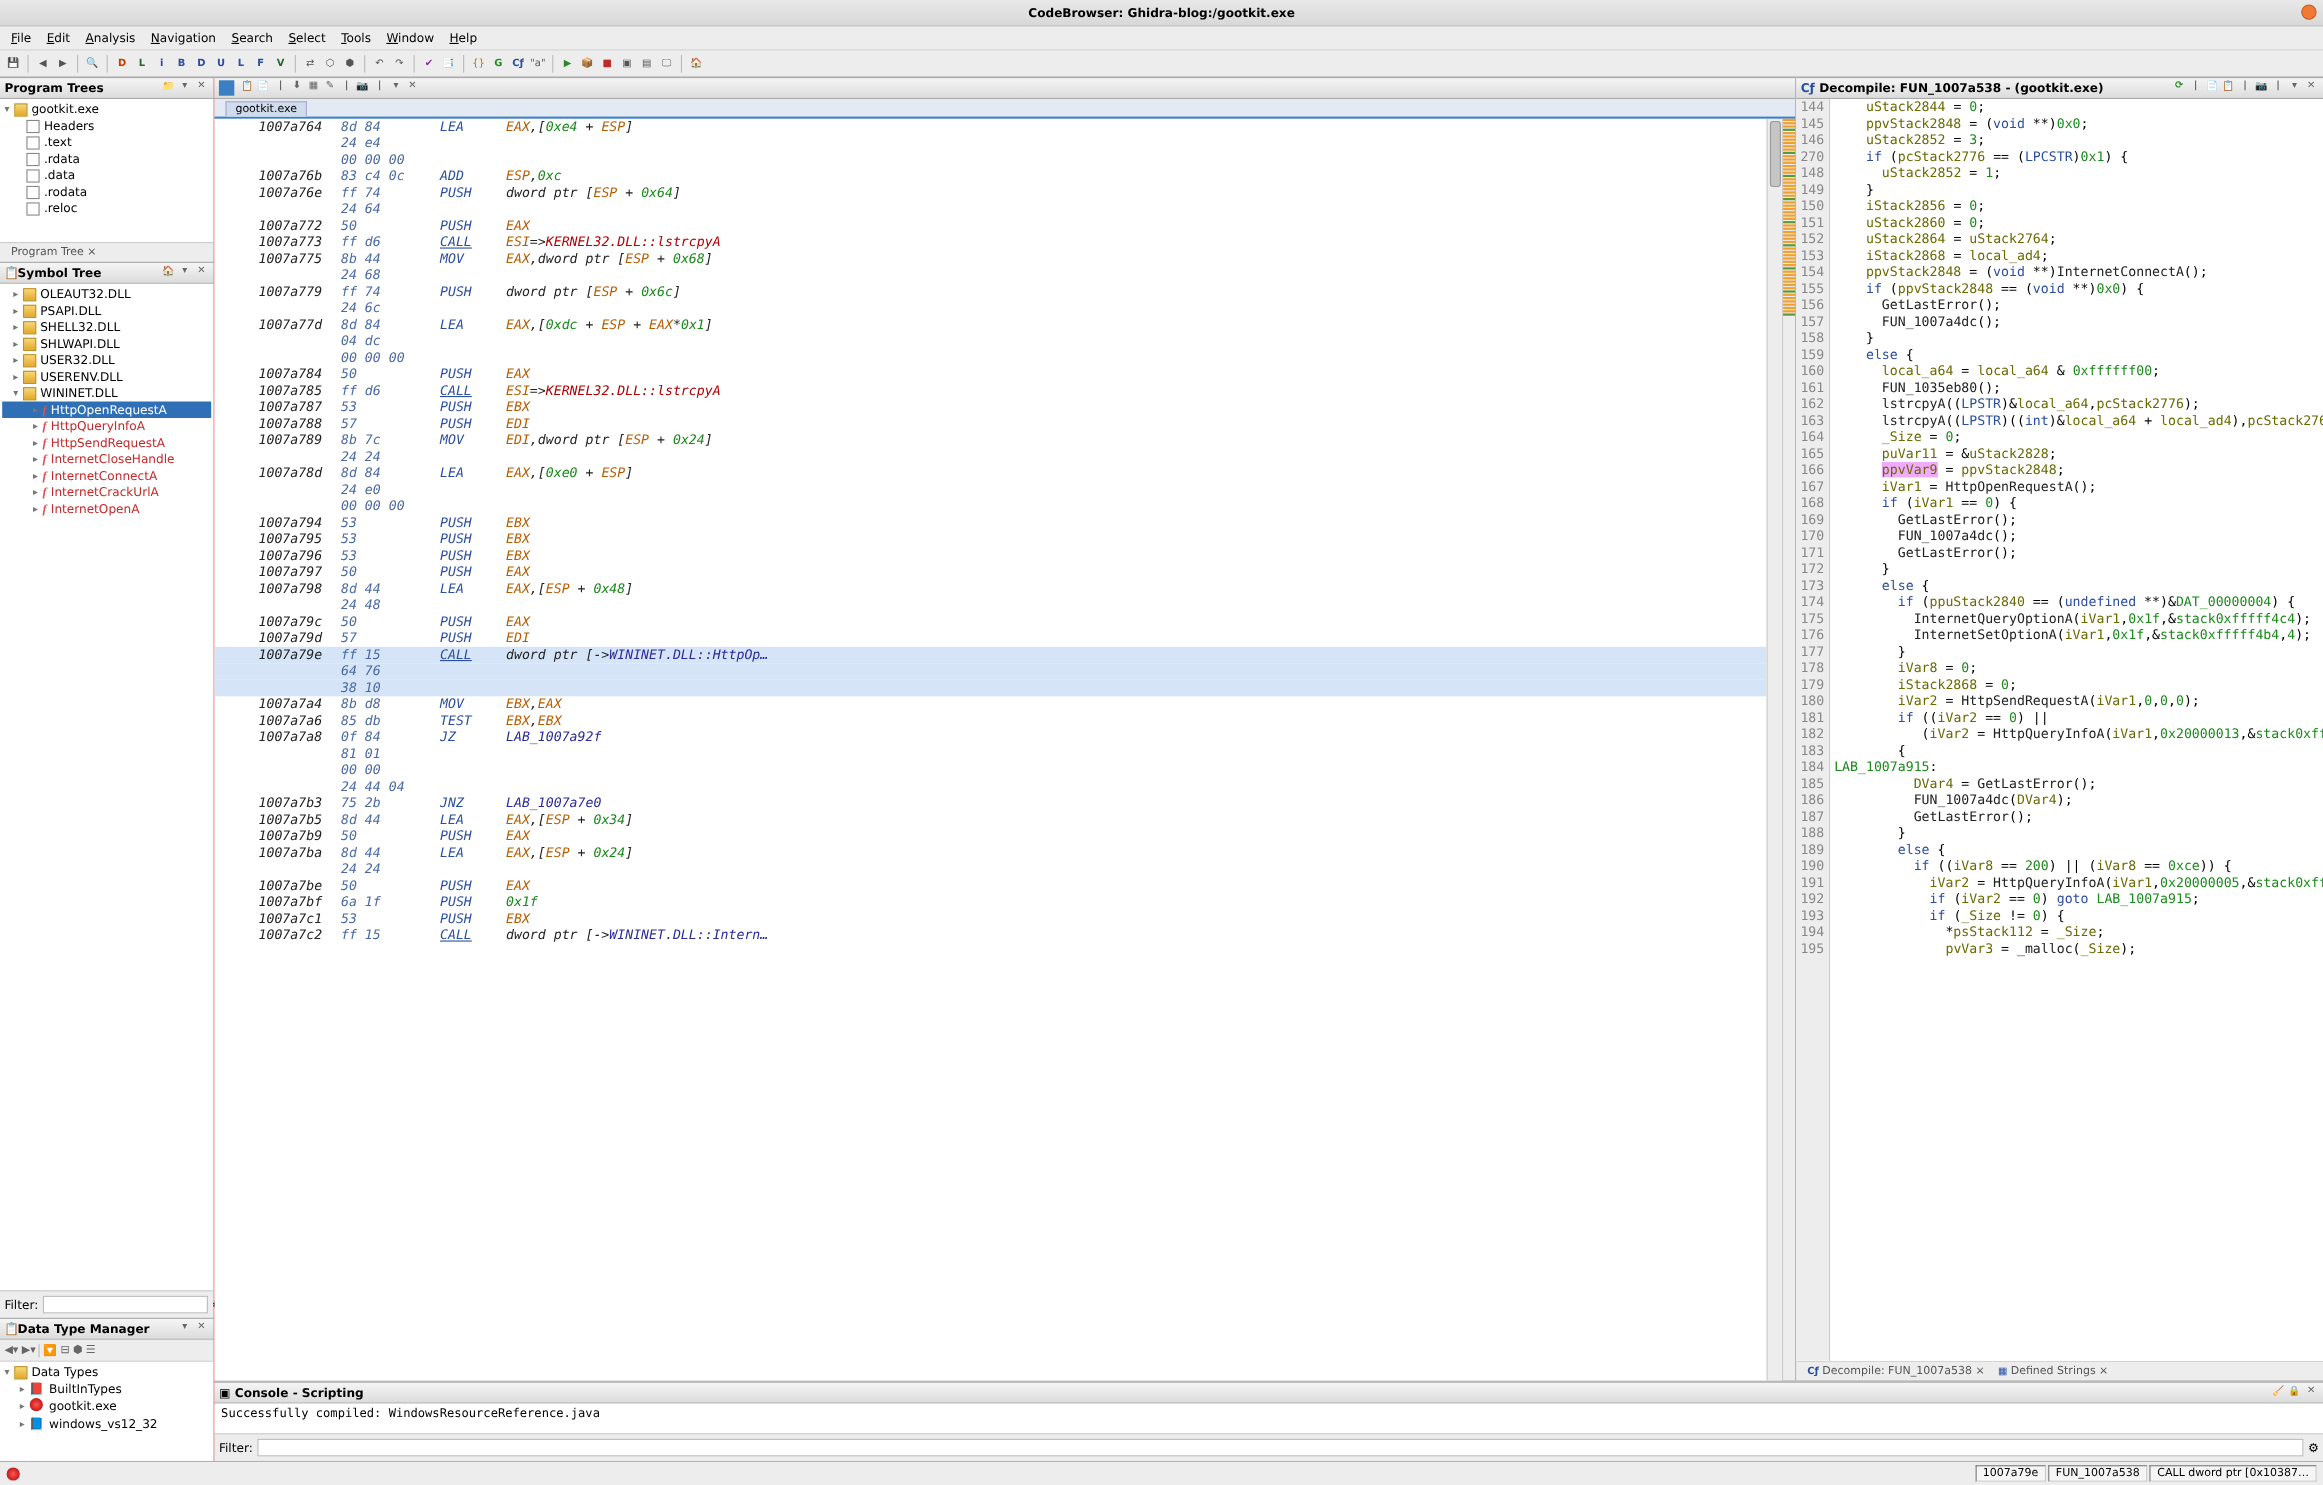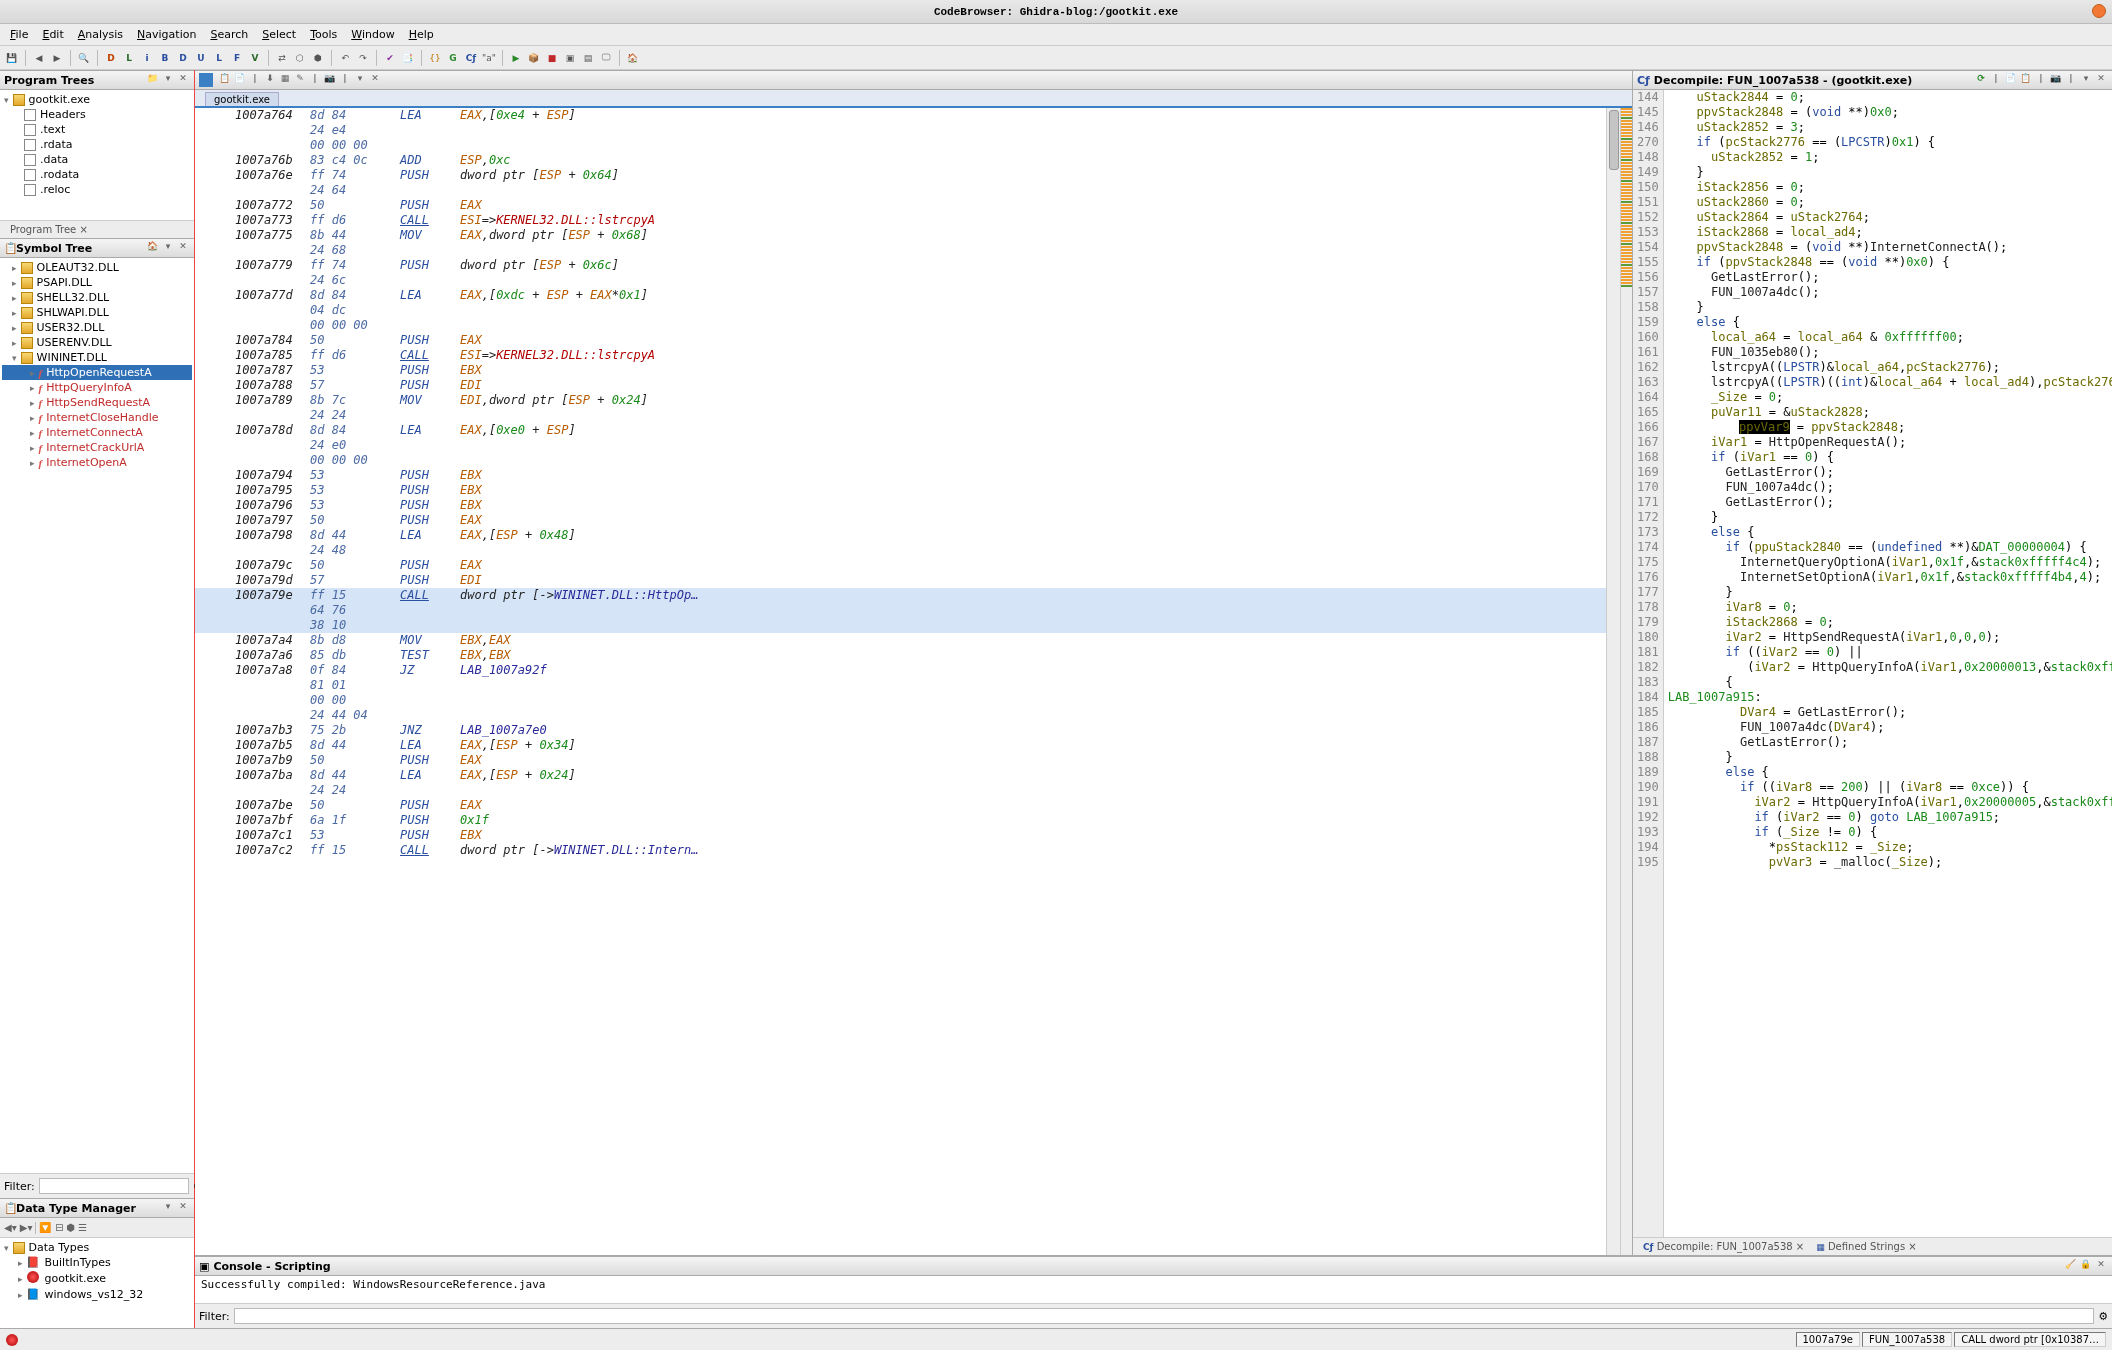--- a/index.html
+++ b/index.html
@@ -1,17 +1,17 @@
 <!DOCTYPE html>
 <html><head>
 <meta charset="utf-8">
 <style>
 * { margin: 0; padding: 0; box-sizing: border-box; }
 body { font-family: "DejaVu Sans", Arial, sans-serif; font-size: 11px; background: #ededed; color: #000; overflow: hidden; }
-.titlebar { height: 24px; background: linear-gradient(#e8e8e8,#d8d8d8); border-bottom: 1px solid #bbb; display: flex; align-items: center; justify-content: center; position: relative; font-family: Liberation Mono, monospace; }
+.titlebar { height: 24px; background: linear-gradient(#e8e8e8,#d8d8d8); border-bottom: 1px solid #bbb; display: flex; align-items: center; justify-content: center; position: relative; }
 .titlebar .title { font-weight: bold; }
 .titlebar .close-btn { position: absolute; right: 6px; top: 4px; width: 14px; height: 14px; border-radius: 50%; background: #f27935; border: 1px solid #c05c1a; }
 .menubar { height: 22px; background: #ededed; border-bottom: 1px solid #ccc; display: flex; align-items: center; padding: 0 4px; gap: 2px; }
 .menubar .menu-item { padding: 2px 6px; }
 .toolbar { height: 24px; background: #ededed; border-bottom: 1px solid #ccc; display: flex; align-items: center; padding: 0 4px; gap: 2px; }
 .toolbar .tb-btn { width: 16px; height: 16px; display: inline-flex; align-items: center; justify-content: center; font-size: 9px; color: #555; border: 1px solid transparent; }
 .toolbar .sep { width: 1px; height: 16px; background: #bbb; margin: 0 3px; }
 .main { display: flex; height: calc(100vh - 92px); }
 .left-col { width: 195px; display: flex; flex-direction: column; border-right: 1px solid #ef4444; }
 .panel-header { height: 20px; background: linear-gradient(#f5f5f5,#dcdcdc); border-bottom: 1px solid #aaa; border-top: 1px solid #aaa; display: flex; align-items: center; padding: 0 4px; font-weight: bold; }
@@ -47,21 +47,21 @@
 .lbl { color: #2a2a9a; }
 .right-col { width: 480px; display: flex; flex-direction: column; border-left: 1px solid #aaa; }
 .decomp-body { flex: 1; background: #fff; overflow: auto; font-family: "DejaVu Sans Mono", monospace; font-size: 12px; display: flex; }
 .gutter { background: #ededed; color: #888; text-align: right; padding: 0 4px; border-right: 1px solid #ccc; line-height: 15px; }
 .code-area { flex: 1; line-height: 15px; padding-left: 4px; white-space: pre; }
 .c-kw { color: #2a4fa0; }
 .c-var { color: #6a6a00; }
 .c-num { color: #1a8a1a; }
 .c-gbl { color: #1a8a1a; }
 .c-call { color: #222; }
-.c-hl { background: #000000; margin-left: 28px; }
+.c-hl { background: #f0abfc; }
 .marker-strip { width: 12px; background: #ededed; border-left: 1px solid #ccc; }
 .marker-strip .mark { height: 2px; background: #f0a030; margin-bottom: 1px; }
 .console { height: 48px; border-top: 1px solid #aaa; display:flex; flex-direction:column; }
 .console-body { flex:1; background:#fff; padding: 2px 6px; font-family: monospace; font-size: 11px; }
 .statusbar { height: 22px; background: #ededed; border-top: 1px solid #aaa; display: flex; align-items: center; padding: 0 6px; justify-content: flex-end; gap: 2px; }
 .statusbar .cell { border: 1px inset #ccc; padding: 1px 6px; background: #f5f5f5; font-size: 10px; min-width: 60px; }
 .statusbar .spacer { flex: 1; }
 .gh-icon { width:12px;height:12px;display:inline-block;border-radius:50%;background:radial-gradient(#f55,#a00); }
 .scroll-placeholder { width: 14px; background: #ededed; border-left: 1px solid #ccc; position: relative; }
 .scroll-thumb { width: 10px; height: 60px; background: #c5c5c5; border: 1px solid #999; margin: 2px auto; border-radius: 3px; }

